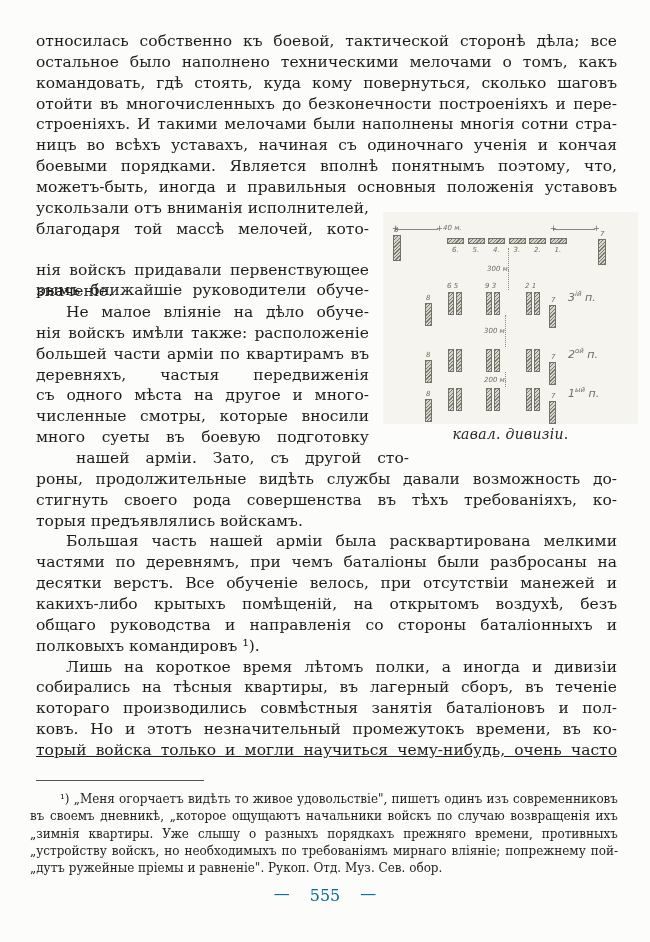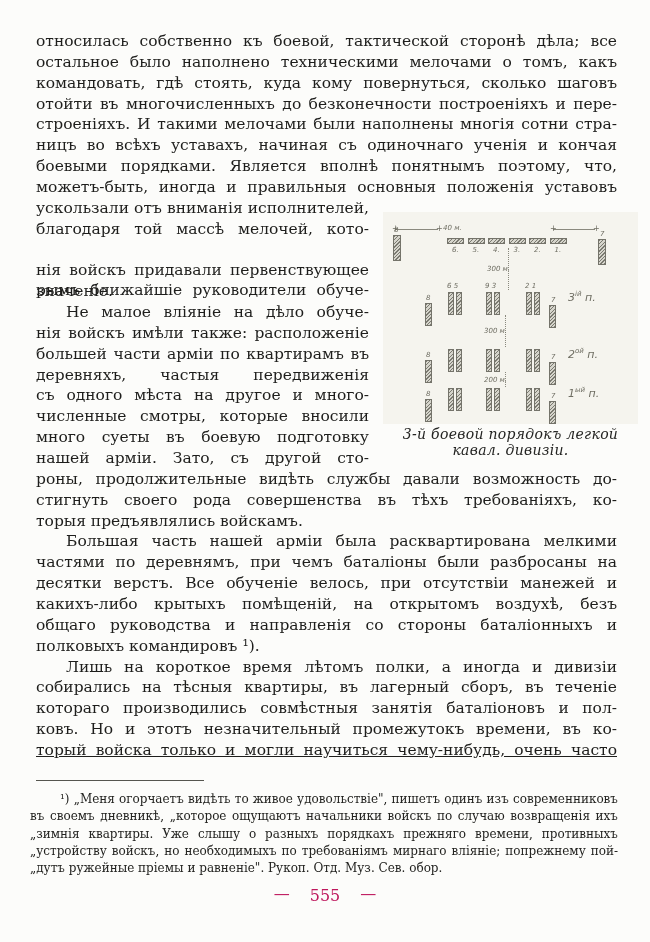--- a/index.html
+++ b/index.html
@@ -23,21 +23,21 @@
   .freg sup{font-size:7px;}
   .fig-caption{position:absolute;left:0;top:214px;width:255px;text-align:center;
         font:italic 14px/16px "DejaVu Serif",serif;color:#242422;letter-spacing:.3px;}
   .fn-rule{position:absolute;left:36px;top:780px;width:168px;height:1px;background:#55554f;}
   .footnote{position:absolute;left:0;top:0;width:650px;height:0;}
   .fn-line{position:absolute;left:30px;width:588px;height:18px;font-size:12px;line-height:16px;
         color:#232320;text-align:justify;text-align-last:justify;overflow:hidden;}
   .fn-line.ind{text-indent:30px;}
   .fn-line.end{text-align:left;text-align-last:left;}
   .page-num{position:absolute;left:0;top:886px;width:650px;text-align:center;
-        font-size:16px;color:#be185d;}
+        font-size:16px;color:#0369a1;}
   .page-num .dash{display:inline-block;margin:0 20px;position:relative;top:-2px;}
 </style>
 </head>
 <body>
 
 <div class="page">
   <div id="body-text">
       <div class="line" style="top: 31px;">относилась собственно къ боевой, тактической сторонѣ дѣла; все</div>
       <div class="line" style="top: 51.85px;">остальное было наполнено техническими мелочами о томъ, какъ</div>
       <div class="line" style="top: 72.7px;">командовать, гдѣ стоять, куда кому повернуться, сколько шаговъ</div>
@@ -51,21 +51,21 @@
       <div class="line narrow" style="top: 239.5px; margin-top: 40px;">рымъ ближайшіе руководители обуче-</div>
       <div class="line narrow" style="top: 260.35px;">нія войскъ придавали первенствующее</div>
       <div class="line narrow end" style="top: 281.2px;">значеніе.</div>
       <div class="line narrow ind" style="top: 302.05px;">Не малое вліяніе на дѣло обуче-</div>
       <div class="line narrow" style="top: 322.9px;">нія войскъ имѣли также: расположеніе</div>
       <div class="line narrow" style="top: 343.75px;">большей части арміи по квартирамъ въ</div>
       <div class="line narrow" style="top: 364.6px;">деревняхъ, частыя передвиженія войскъ</div>
       <div class="line narrow" style="top: 385.45px;">съ одного мѣста на другое и много-</div>
       <div class="line narrow" style="top: 406.3px;">численные смотры, которые вносили</div>
       <div class="line narrow" style="top: 427.15px;">много суеты въ боевую подготовку</div>
-      <div class="line narrow" style="top: 448px;">нашей арміи. Зато, съ другой сто-</div>
+      <div class="line narrow" style="top: 448px; margin-left: 40px;">нашей арміи. Зато, съ другой сто-</div>
       <div class="line" style="top: 468.85px;">роны, продолжительные видѣть службы давали возможность до-</div>
       <div class="line" style="top: 489.7px;">стигнуть своего рода совершенства въ тѣхъ требованіяхъ, ко-</div>
       <div class="line end" style="top: 510.55px;">торыя предъявлялись войскамъ.</div>
       <div class="line ind" style="top: 531.4px;">Большая часть нашей арміи была расквартирована мелкими</div>
       <div class="line" style="top: 552.25px;">частями по деревнямъ, при чемъ баталіоны были разбросаны на</div>
       <div class="line" style="top: 573.1px;">десятки верстъ. Все обученіе велось, при отсутствіи манежей и</div>
       <div class="line" style="top: 593.95px;">какихъ-либо крытыхъ помѣщеній, на открытомъ воздухѣ, безъ</div>
       <div class="line" style="top: 614.8px;">общаго руководства и направленія со стороны баталіонныхъ и</div>
       <div class="line end" style="top: 635.65px;">полковыхъ командировъ ¹).</div>
       <div class="line ind" style="top: 656.5px;">Лишь на короткое время лѣтомъ полки, а иногда и дивизіи</div>
@@ -137,21 +137,20 @@
         <div class="vrect" style="left: 111px; top: 176px; width: 6px; height: 23px;"></div>
         <div class="vrect" style="left: 143px; top: 176px; width: 6px; height: 23px;"></div>
         <div class="vrect" style="left: 151px; top: 176px; width: 6px; height: 23px;"></div>
         <div class="vrect" style="left: 42px; top: 187px; width: 7px; height: 23px;"></div>
         <div class="flabel" style="left: 43px; top: 178px;">8</div>
         <div class="vrect" style="left: 166px; top: 189px; width: 7px; height: 23px;"></div>
         <div class="flabel" style="left: 168px; top: 180px;">7</div>
         <div class="freg" style="left: 185px; top: 174px;"><span>1</span><sup>ый</sup><span> п.</span></div>
       </div>
     <div class="fig-caption">
-      <div>3-й боевой порядокъ легкой</div>
       <div>кавал. дивизіи.</div>
     </div>
   </div>
 
   <div class="fn-rule"></div>
   <div class="footnote" id="footnote">
       <div class="fn-line ind" style="top: 791px;">¹) „Меня огорчаетъ видѣть то живое удовольствіе", пишетъ одинъ изъ современниковъ</div>
       <div class="fn-line" style="top: 808.3px;">въ своемъ дневникѣ, „которое ощущаютъ начальники войскъ по случаю возвращенія ихъ на</div>
       <div class="fn-line" style="top: 825.6px;">„зимнія квартиры. Уже слышу о разныхъ порядкахъ прежняго времени, противныхъ военному</div>
       <div class="fn-line" style="top: 842.9px;">„устройству войскъ, но необходимыхъ по требованіямъ мирнаго вліяніе; попрежнему пой-</div>

